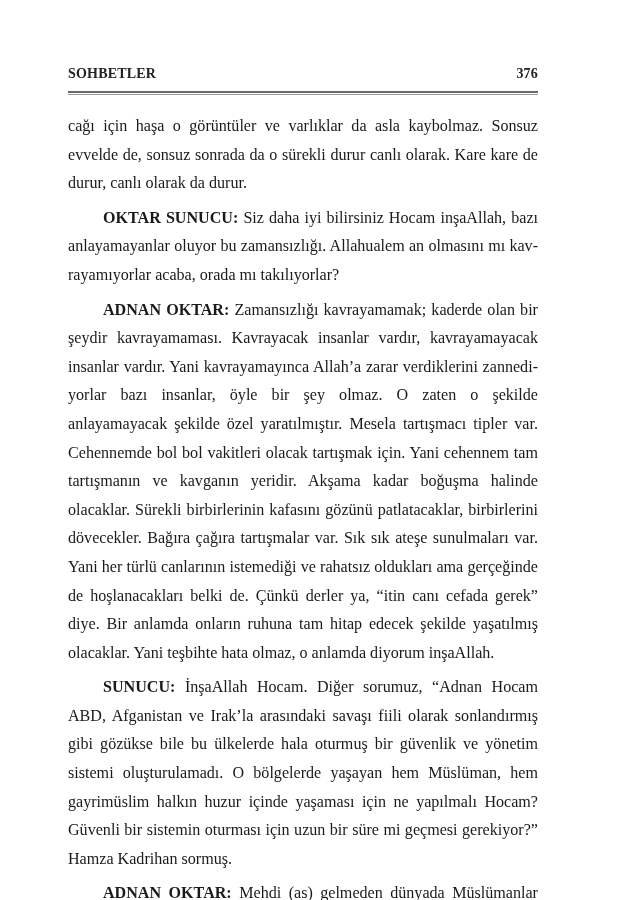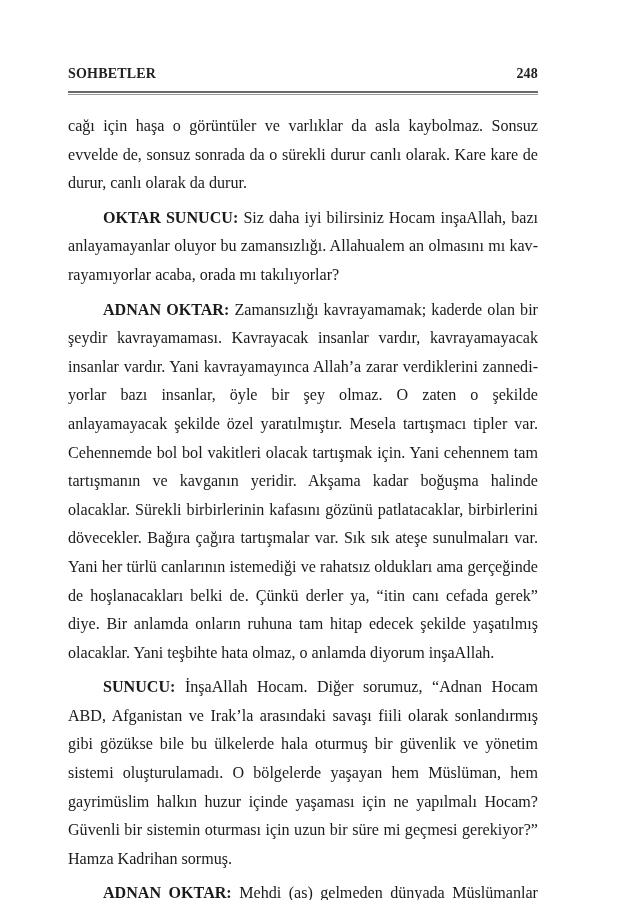--- a/index.html
+++ b/index.html
@@ -14,21 +14,21 @@
   .para.first { text-indent: 0; margin-top: 17px; }
   .para.indent { text-indent: 35px; }
   .speaker { font-weight: bold; }
 </style>
 </head>
 <body>
 
 <div class="page">
   <div class="running-head">
     <span>SOHBETLER</span>
-    <span>248</span>
+    <span>376</span>
   </div>
   <div class="rule"></div>
 
   <div class="body-text">
     <p class="para first">
       <span class="speaker"></span><span>cağı için haşa o görüntüler ve varlıklar da asla kaybolmaz. Sonsuz evvel­de de, sonsuz sonrada da o sürekli durur canlı olarak. Kare kare de durur, canlı olarak da durur.</span>
     </p>
     <p class="para indent">
       <span class="speaker">OKTAR SUNUCU:</span><span> Siz daha iyi bilirsiniz Hocam inşaAllah, bazı anlayamayanlar oluyor bu zamansızlığı. Allahualem an olmasını mı kav­rayamıyorlar acaba, orada mı takılıyorlar?</span>
     </p>

